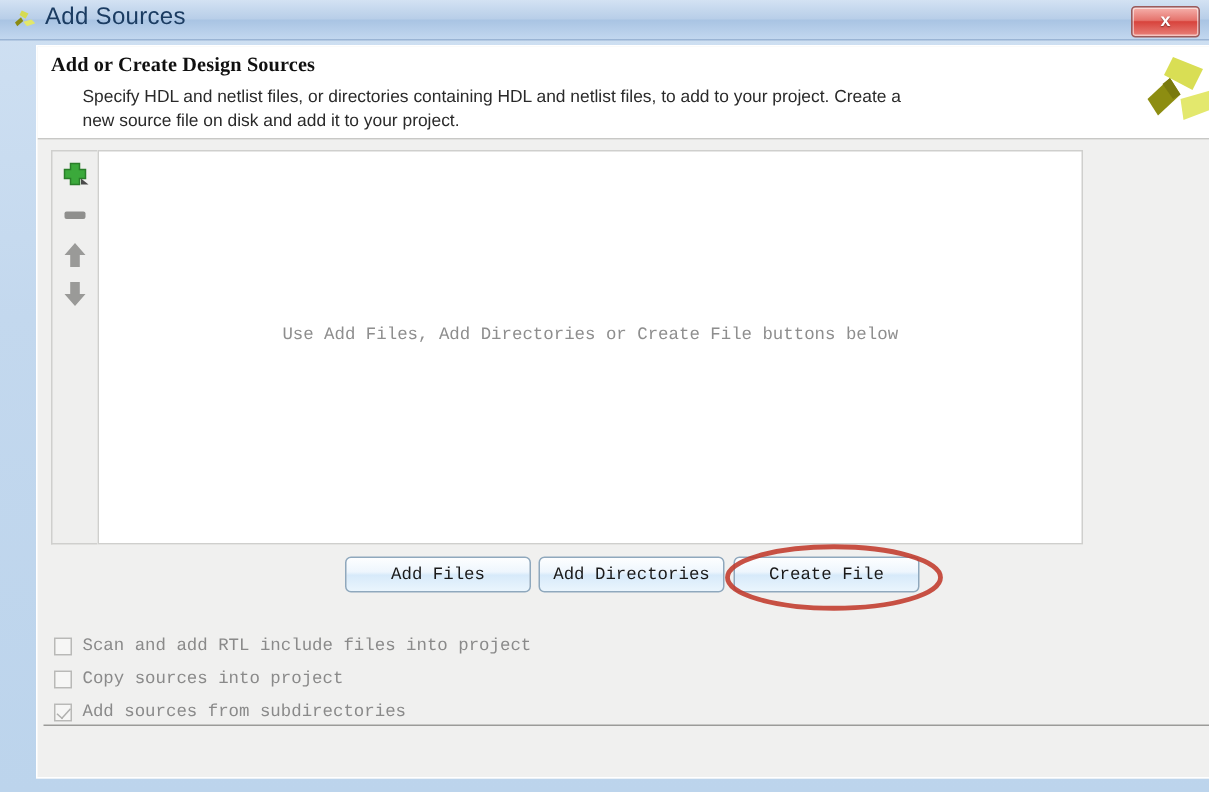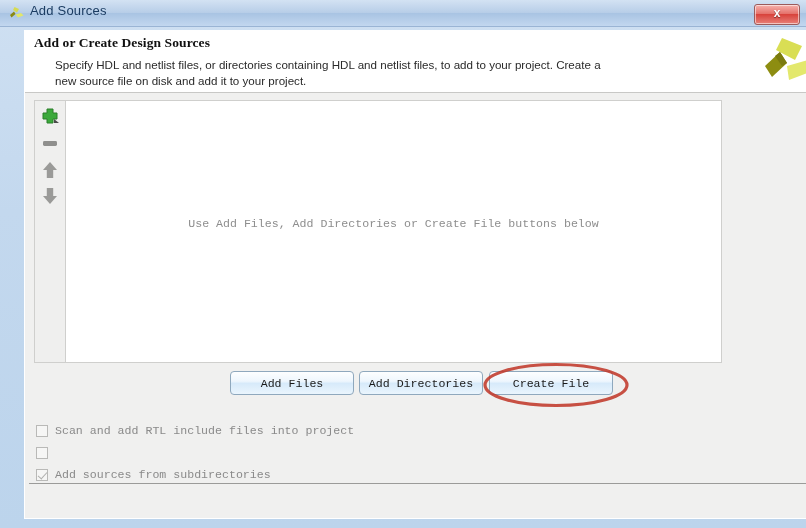--- a/index.html
+++ b/index.html
@@ -17,21 +17,21 @@
   #titlebar{
     position:absolute;left:0;top:0;width:806px;height:26px;
     background:linear-gradient(to bottom,#d3e2f3 0%,#b8cee8 48%,#a9c4e3 52%,#c2d7ef 100%);
     border-bottom:1px solid #9ab4d4;
   }
   #title-icon{
     position:absolute;left:9px;top:6px;width:16px;height:15px;
   }
   #title-text{
     position:absolute;left:30px;top:3px;
-    font-size:13px;color:#1b3c62;
+    font-size:16px;color:#1b3c62;
     font-family:"Liberation Sans", sans-serif;
     letter-spacing:.2px;
   }
   #close-btn{
     position:absolute;right:6px;top:4px;width:44px;height:19px;
     border:1px solid #9b5b5b;border-radius:3px;
     background:linear-gradient(to bottom,#f6b2ad 0%,#e5736c 45%,#d8433c 50%,#e8817a 100%);
     box-shadow:inset 0 0 0 1px rgba(255,255,255,.55);
     cursor:pointer;
   }
@@ -246,20 +246,21 @@
       </svg>
     </div>
 
     <div id="checks">
       <div class="chk-row">
         <span class="chk-box"></span>
         <span class="chk-label">Scan and add RTL include files into project</span>
       </div>
       <div class="chk-row">
         <span class="chk-box"></span>
+        <span class="chk-label">Copy sources into project</span>
       </div>
       <div class="chk-row">
         <span class="chk-box checked"></span>
         <span class="chk-label">Add sources from subdirectories</span>
       </div>
     </div>
 
     <div id="sep-bottom"></div>
 
 

